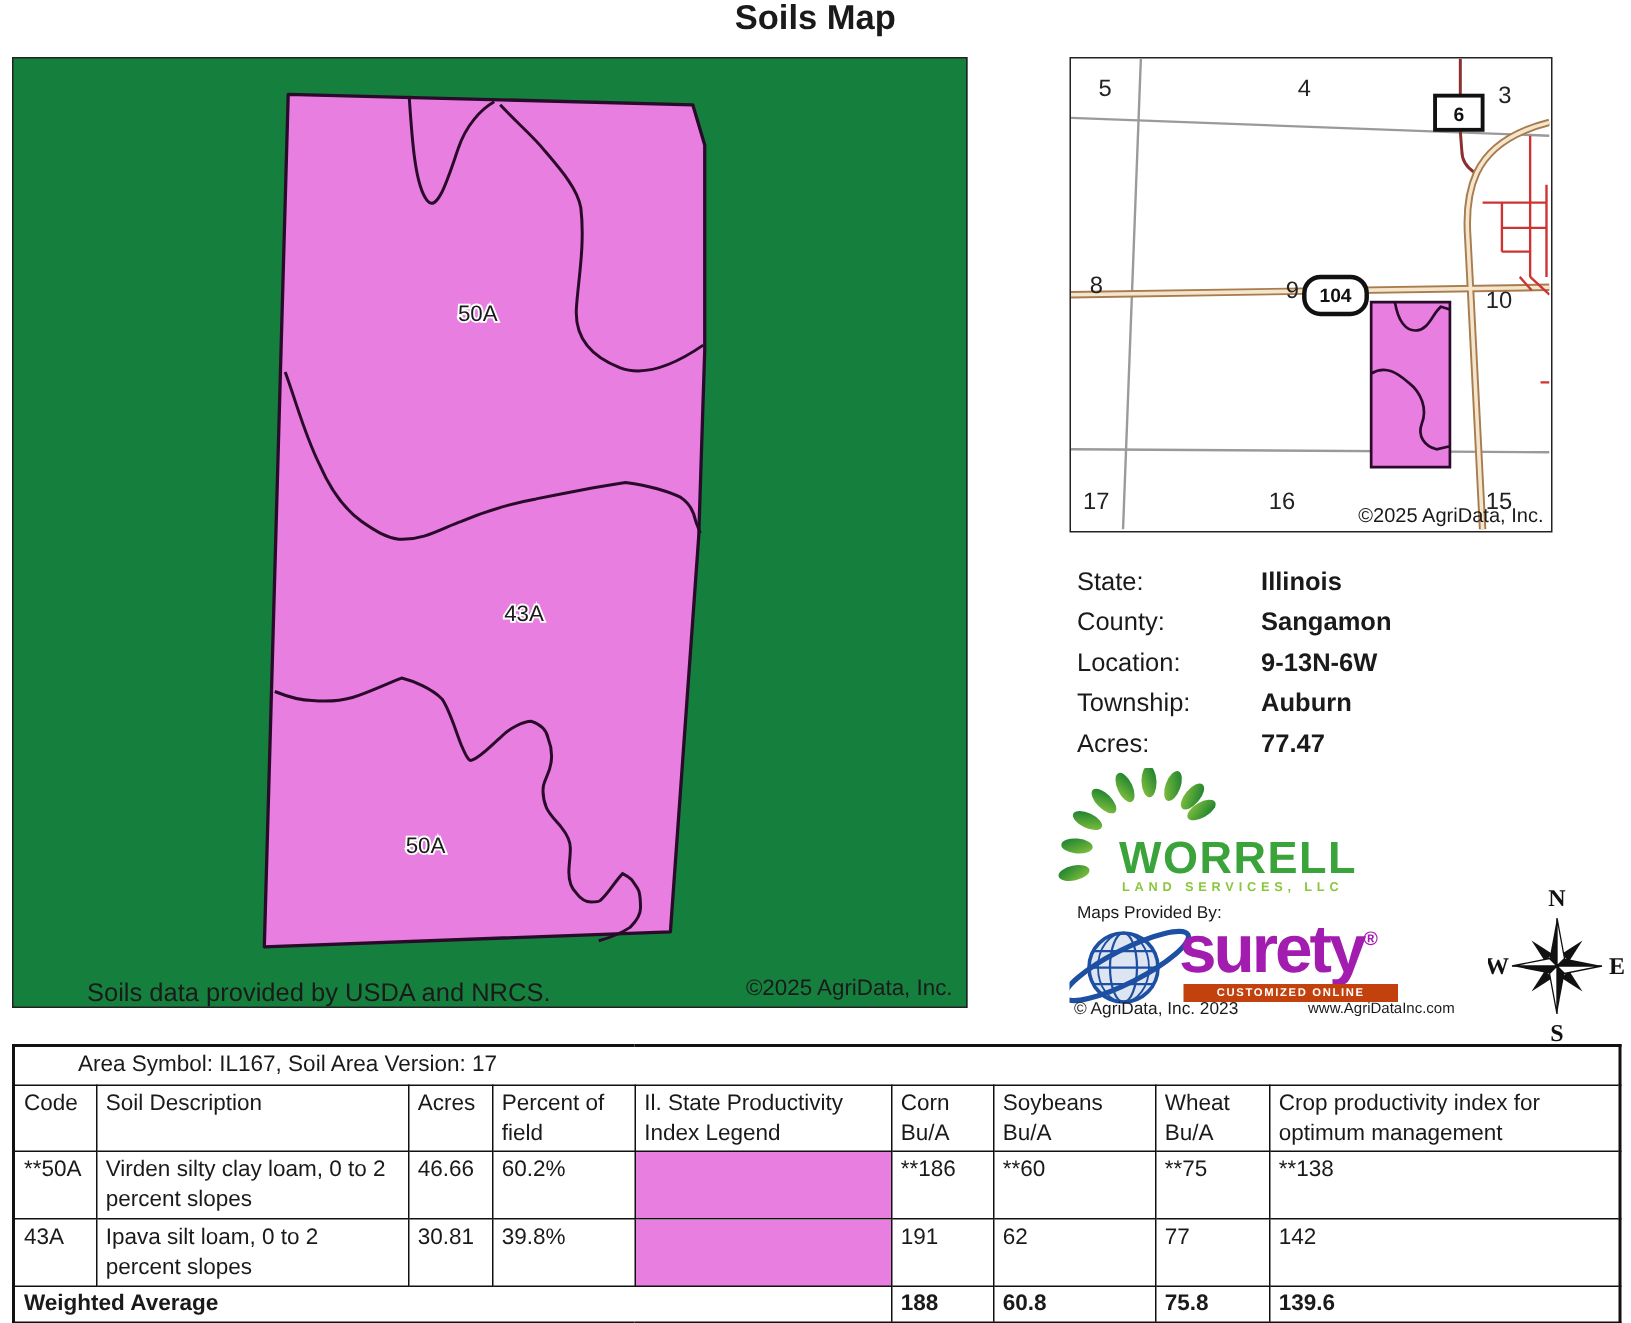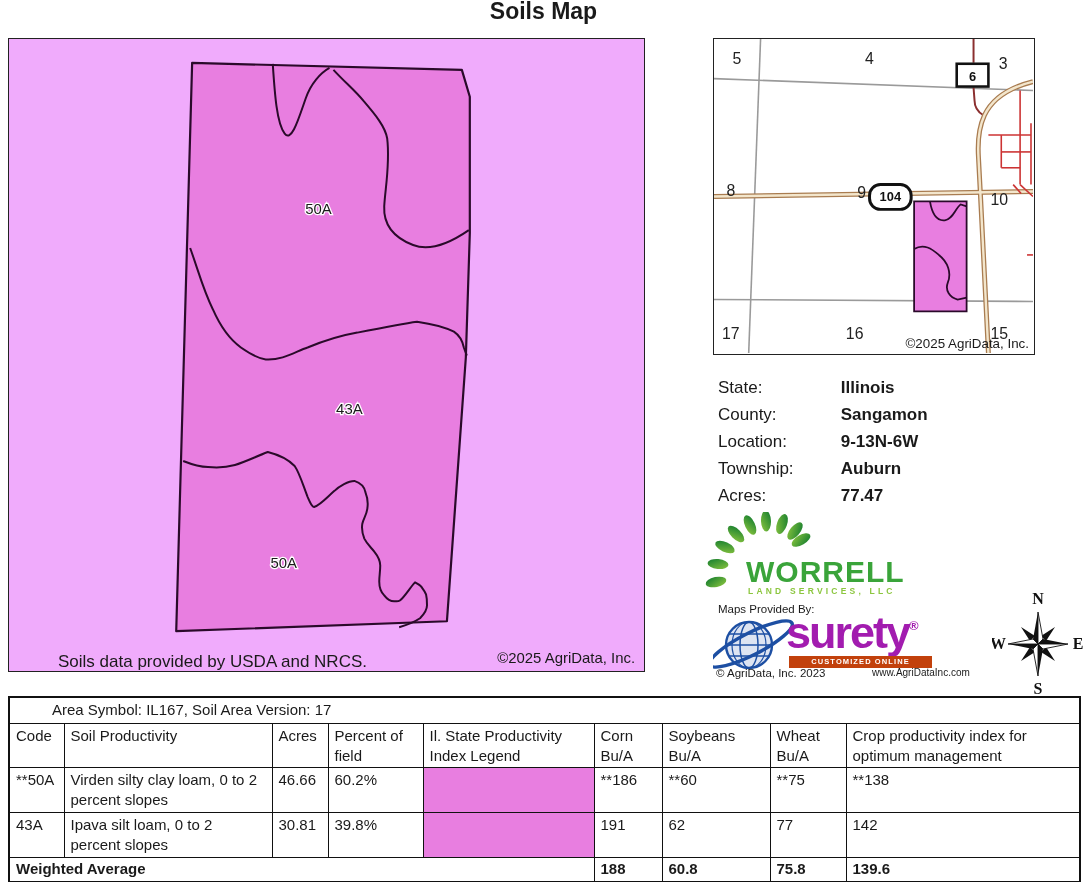--- a/index.html
+++ b/index.html
@@ -2,21 +2,21 @@
 <html><head>
 <meta charset="utf-8">
 <style>
   html,body{margin:0;padding:0;background:#fff;}
   .page{position:relative;width:1087px;height:882px;background:#fff;
         font-family:"Liberation Sans",sans-serif;color:#1a1a1a;overflow:hidden;}
   .title{position:absolute;top:-2px;left:0;width:1087px;text-align:center;
          font-size:23px;font-weight:bold;margin:0;}
   
   .main-map{position:absolute;left:8px;top:38px;width:637px;height:634px;
-            border:1.5px solid #222;box-sizing:border-box;background:#f0abfc;}
+            border:1.5px solid #222;box-sizing:border-box;background:#15803d;}
   .main-map svg{position:absolute;left:0;top:0;}
   .soil-label{font-size:15px;fill:#1a1a1a;stroke:#fff;stroke-width:2.5px;
               paint-order:stroke;text-anchor:middle;font-family:"Liberation Sans",sans-serif;}
   .map-copy{font-size:15px;fill:#1a1a1a;text-anchor:end;font-family:"Liberation Sans",sans-serif;}
   .map-footnote{position:absolute;left:18px;top:652px;font-size:17px;margin-left:40px;}
   
   .locator-map{position:absolute;left:713px;top:38px;width:322px;height:317px;
                border:1.5px solid #222;box-sizing:border-box;background:#fff;}
   .sec-num{font-size:16px;fill:#222;text-anchor:middle;font-family:"Liberation Sans",sans-serif;}
   .loc-copy{font-size:13.5px;fill:#1a1a1a;text-anchor:end;font-family:"Liberation Sans",sans-serif;}
@@ -228,21 +228,21 @@
       <col style="width:108px">
         <col style="width:76px">
         <col style="width:234px">
     </colgroup>
     <tbody>
         <tr class="area-row">
       <td colspan="9">Area Symbol: IL167, Soil Area Version: 17</td>
     </tr>
     <tr class="hdr-row">
       <th>Code</th>
-      <th>Soil Productivity</th>
+      <th>Soil Description</th>
       <th>Acres</th>
       <th>Percent of field</th>
       <th>Il. State Productivity Index Legend</th>
       <th>Corn
 Bu/A</th>
       <th>Soybeans
 Bu/A</th>
       <th>Wheat
 Bu/A</th>
       <th>Crop productivity index for optimum management</th>

